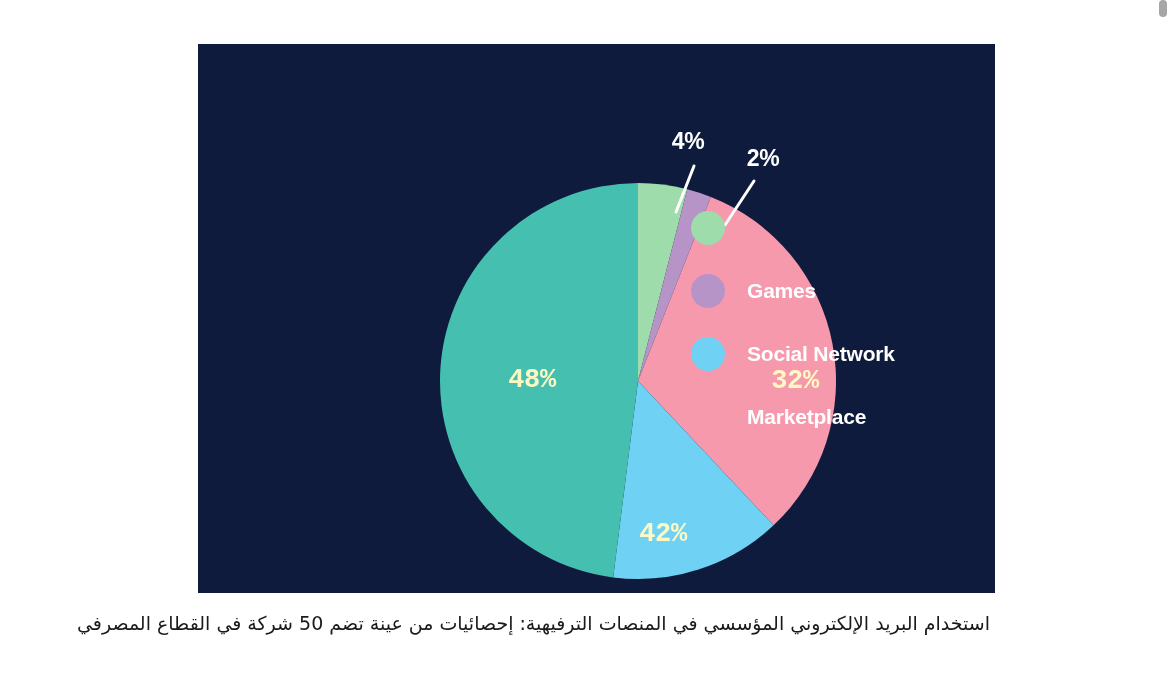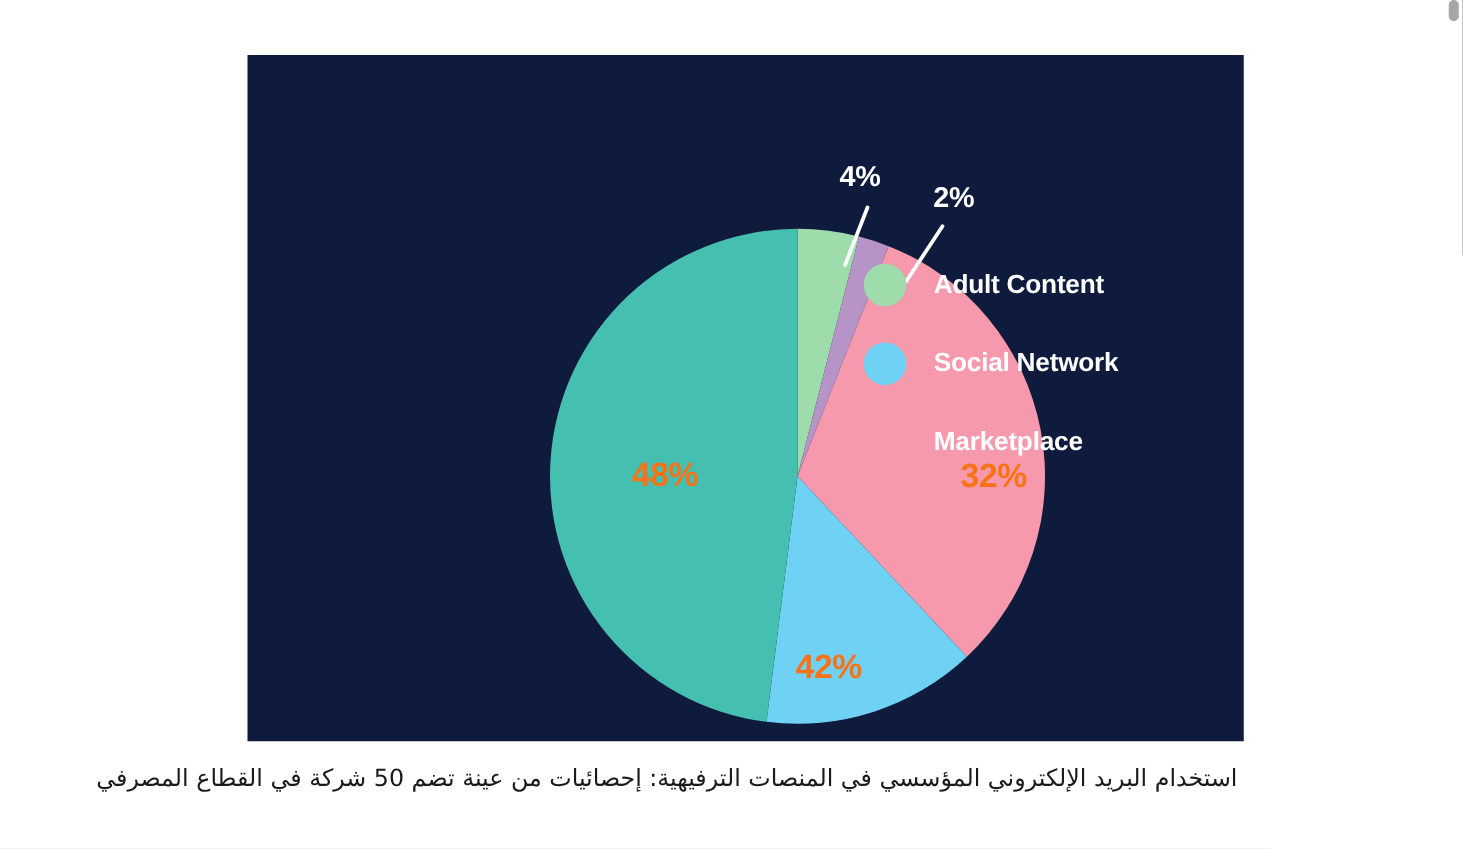--- a/index.html
+++ b/index.html
@@ -56,24 +56,24 @@
   .pie-svg {
     position: absolute;
     left: 0;
     top: 0;
     display: block;
   }
 
   
   .slice-label {
     position: absolute;
-    font-family: Liberation Sans, sans-serif;
+    font-family: Liberation Mono, monospace;
     font-size: 27px;
     font-weight: 700;
-    color: #f97316;
+    color: #fef9c3;
     letter-spacing: -0.3px;
     white-space: nowrap;
     transform: translate(-50%, -50%);
   }
   
   .callout-label {
     position: absolute;
     font-family: "Liberation Sans", sans-serif;
     font-size: 23px;
     font-weight: 700;
@@ -157,21 +157,24 @@
       <div class="callout-label" style="left: 490px; top: 97px;">4%</div>
       <div class="callout-label" style="left: 565px; top: 114px;">2%</div>
       <div class="slice-label" style="left: 549px; top: 337px; margin-left: 48px;">32%</div>
       <div class="slice-label" style="left: 465px; top: 490px;">42%</div>
       <div class="slice-label" style="left: 334px; top: 336px;">48%</div>
     </div>
 
   <div class="legend">
     <div class="legend-item">
       <span class="legend-dot" style="background: rgb(158, 220, 172);"></span>
-      <span class="legend-label">Adult Content</span>
+    </div>
+    <div class="legend-item">
+      <span class="legend-dot" style="background: rgb(183, 148, 200);"></span>
+      <span class="legend-label">Games</span>
     </div>
     <div class="legend-item">
       <span class="legend-dot" style="background: rgb(111, 210, 245);"></span>
       <span class="legend-label">Social Network</span>
     </div>
     <div class="legend-item">
       <span class="legend-dot" style="background: rgb(247, 153, 172);"></span>
       <span class="legend-label">Marketplace</span>
     </div>
   </div>

